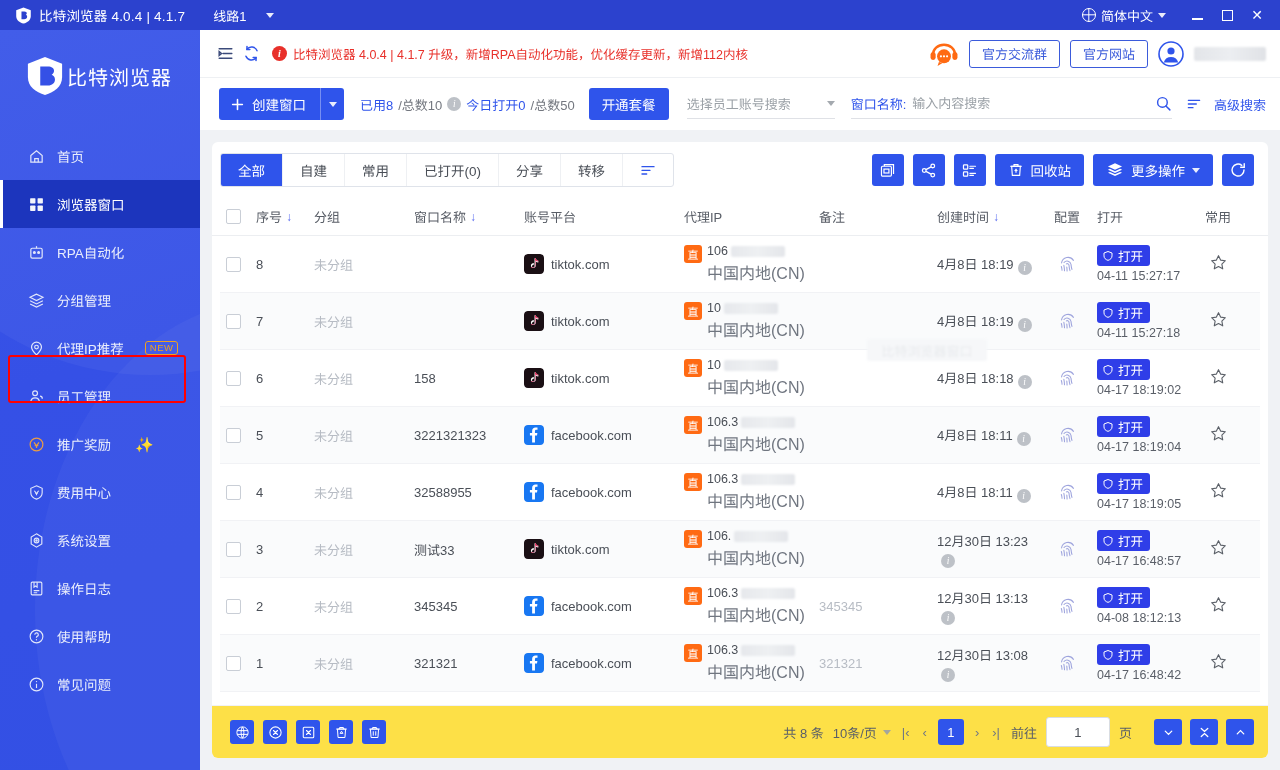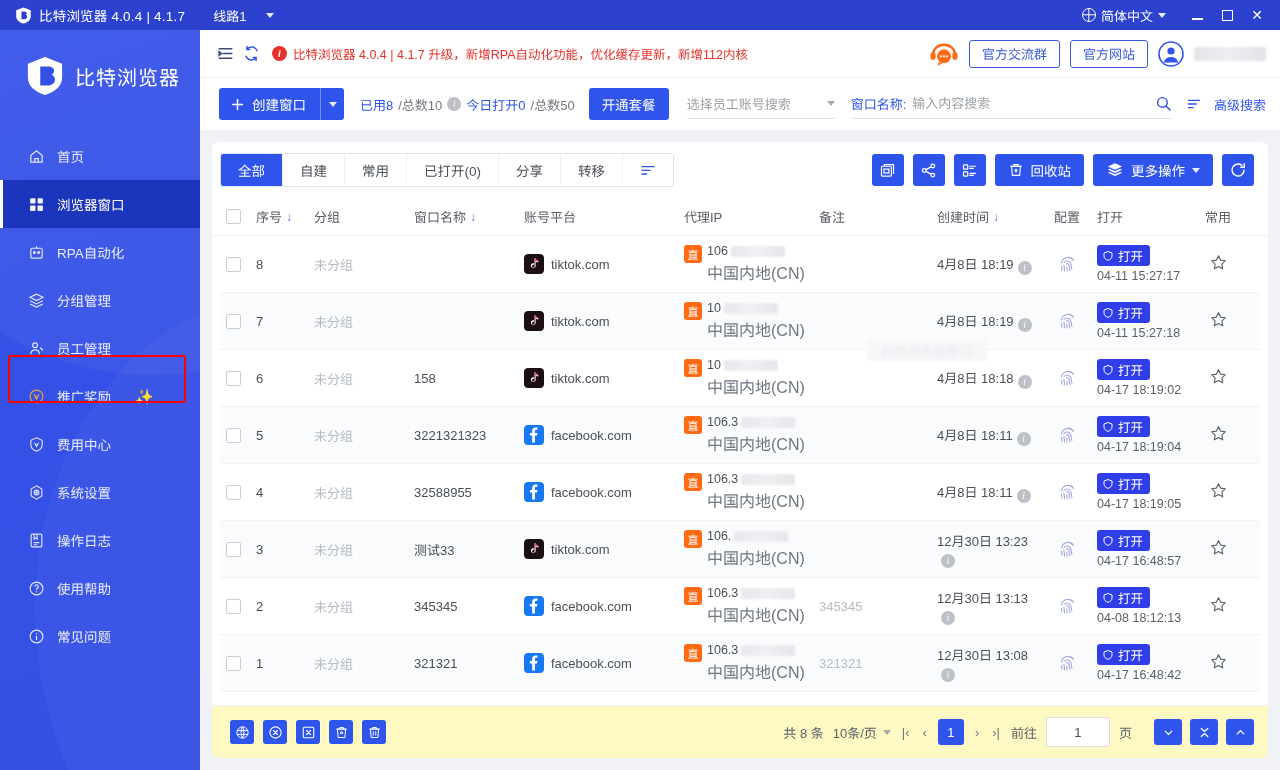--- a/index.html
+++ b/index.html
@@ -59,21 +59,21 @@
   .sidebar::before {
     content: ""; position: absolute; width: 560px; height: 560px; border-radius: 50%;
     background: rgba(255,255,255,.045); left: -130px; top: -215px;
   }
   .sidebar::after {
     content: ""; position: absolute; width: 470px; height: 620px; border-radius: 50%;
     background: rgba(255,255,255,.04); left: 35px; top: 270px;
   }
   .brand {
     position: relative; z-index: 2; height: 92px;
-    display: flex; align-items: center; padding-left: 26px; gap: 11px;
+    display: flex; align-items: center; padding-left: 26px; gap: 3px;
   }
   .brand-shield { width: 38px; height: 40px; flex: 0 0 auto; }
   .brand-name { color: #fff; font-size: 20px; letter-spacing: 1px; }
   .nav { position: relative; z-index: 2; margin-top: 10px; }
   .nav-item {
     height: 48px; display: flex; align-items: center; gap: 12px;
     padding-left: 28px; color: #eaeefc; font-size: 13.5px; cursor: pointer;
     position: relative;
   }
   .nav-item.active { background: #1c35bd; color: #fff; }
@@ -244,21 +244,21 @@
   .watermark {
     position: absolute; left: 655px; top: 197px; width: 120px; height: 22px;
     color: #e9ebee; font-size: 13px; background: #f6f7f9; border-radius: 2px;
     display: flex; align-items: center; justify-content: center; filter: blur(1px);
     pointer-events: none;
   }
 
   
   .footer {
     position: absolute; left: 0; right: 0; bottom: 0; height: 53px;
-    display: flex; align-items: center; padding: 0 14px 0 18px; background: #fef9c3;
+    display: flex; align-items: center; padding: 0 14px 0 18px; background: #fde047;
     border-top: 1px solid #f1f2f5; border-radius: 0 0 6px 6px;
   }
   .foot-icons { display: flex; gap: 9px; }
   .foot-ico {
     width: 24px; height: 24px; background: #2f54eb; border-radius: 3px; cursor: pointer;
     display: flex; align-items: center; justify-content: center;
   }
   .pager { margin-left: auto; display: flex; align-items: center; gap: 9px; font-size: 13px; color: #5a5f68; }
   .pg-sel { display: flex; align-items: center; gap: 6px; cursor: pointer; }
   .pg-nav { color: #6f7684; cursor: pointer; padding: 0 2px; font-size: 13px; }
@@ -351,20 +351,28 @@
 
       <div class="nav-item">
         <svg class="nav-ico" viewBox="0 0 24 24" fill="none" stroke="currentColor" stroke-width="1.6">
             <path d="M12 3 2.8 7.5 12 12l9.2-4.5z"></path>
             <path d="M3 12.3 12 16.8l9-4.5"></path>
             <path d="M3 16.8 12 21.3l9-4.5"></path>
           </svg>
         <span>分组管理</span>
       </div>
 
+      <div class="nav-item">
+        <svg class="nav-ico" viewBox="0 0 24 24" fill="none" stroke="currentColor" stroke-width="1.7">
+            <path d="M12 21s7-6.3 7-11a7 7 0 1 0-14 0c0 4.7 7 11 7 11z"></path>
+            <circle cx="12" cy="10" r="2.6"></circle>
+          </svg>
+        <span>代理IP推荐</span>
+        <span class="badge-new">NEW</span>
+      </div>
 
 
       <div class="nav-item">
         <svg class="nav-ico" viewBox="0 0 24 24" fill="none" stroke="currentColor" stroke-width="1.7">
             <circle cx="10" cy="7.5" r="3.4"></circle>
             <path d="M4 20c0-3.7 2.7-6 6-6s6 2.3 6 6"></path>
             <path d="M17 11.5c1.8 0 3.2 1.6 3.2 3.6"></path>
           </svg>
         <span>员工管理</span>
       </div>

